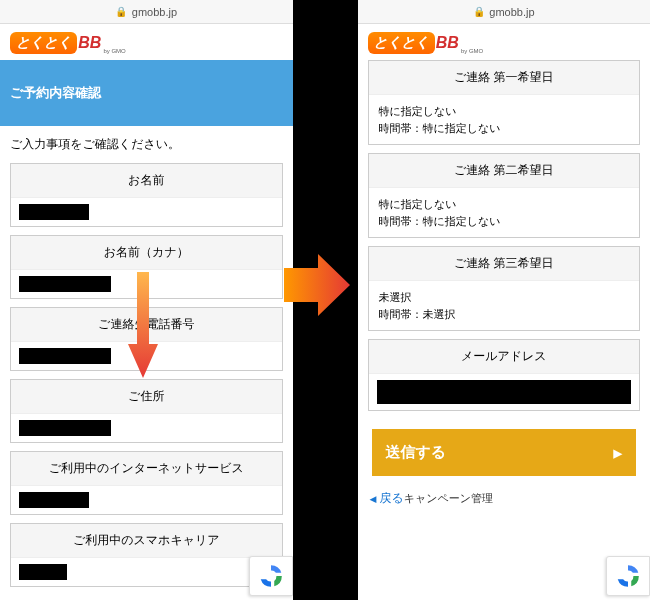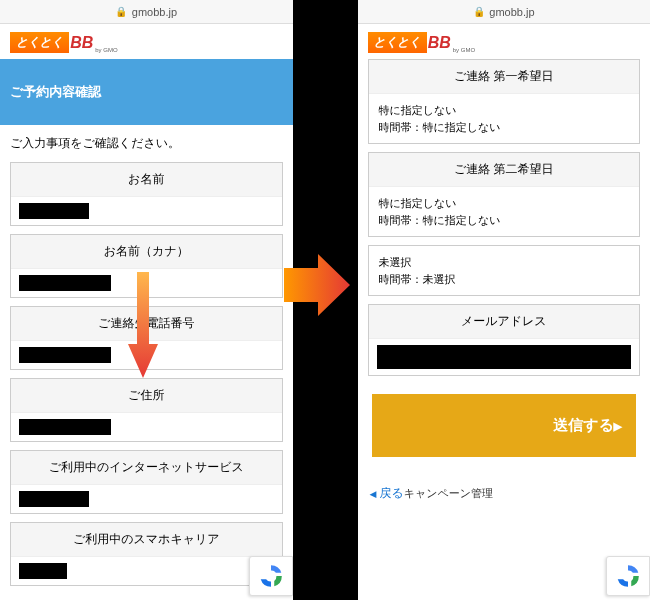--- a/index.html
+++ b/index.html
@@ -4,34 +4,34 @@
 <style>
 *{box-sizing:border-box;margin:0;padding:0;font-family:-apple-system,"Hiragino Sans",sans-serif}
 body{background:#000;width:650px;height:600px;display:flex;position:relative}
 .screen{background:#fff;flex:1;overflow:hidden;position:relative}
 .screen.left{margin-right:65px}
 .screen.right{margin-left:0}
 .urlbar{height:24px;background:#f7f7f7;border-bottom:1px solid #ddd;display:flex;align-items:center;justify-content:center;font-size:11px;color:#555}
 .urlbar .lock{margin-right:4px;font-size:10px}
 .content{padding:8px 10px;height:calc(100% - 24px);overflow:hidden;position:relative}
 .logo{display:inline-flex;align-items:center;margin-bottom:6px}
-.logo-badge{background:linear-gradient(#ff8c00,#ff6600);color:#fff;font-weight:900;font-size:12px;padding:2px 6px;border-radius:0;font-style:italic;letter-spacing:-0.5px}
+.logo-badge{background:linear-gradient(#ff8c00,#ff6600);color:#fff;font-weight:900;font-size:14px;padding:2px 6px;border-radius:6px;font-style:italic;letter-spacing:-0.5px}
 .logo-bb{color:#d32f2f;font-weight:900;font-size:16px;font-style:italic;margin-left:1px}
 .logo-sub{font-size:6px;color:#666;margin-left:2px;align-self:flex-end}
 .heading{background:#4aa3df;color:#fff;font-size:13px;font-weight:600;padding:24px 10px;margin:0 -10px 10px -10px}
 .instr{font-size:12px;margin-bottom:10px}
 .field{border:1px solid #ccc;margin-bottom:8px}
 .field-label{background:#f5f5f5;text-align:center;font-size:12px;padding:8px 5px;border-bottom:1px solid #eee}
 .field-value{padding:8px 10px;font-size:11px;line-height:1.5;min-height:30px}
 .redacted{background:#000;height:16px;margin:6px 8px}
 .redacted.w1{width:70px}
 .redacted.w2{width:92px}
 .redacted.w3{width:48px}
 .redacted.full{width:auto;margin:6px 8px;height:24px}
-.submit-btn{background:#e6a817;color:#fff;font-size:15px;font-weight:600;padding:22px;text-align:right;margin:18px 4px 28px;position:relative;cursor:pointer}
+.submit-btn{background:#e6a817;color:#fff;font-size:15px;font-weight:600;padding:14px;text-align:left;margin:18px 4px 14px;position:relative;cursor:pointer}
 .submit-btn::after{content:"▶";position:absolute;right:14px;top:50%;transform:translateY(-50%);font-size:11px}
 .back-link{color:#1976d2;font-size:12px;display:inline-flex;align-items:center;cursor:pointer}
 .back-link::before{content:"◀";font-size:9px;margin-right:3px}
 .footer-row{display:flex;justify-content:flex-start;align-items:center;font-size:11px;padding:0 2px}
 .footer-link{color:#333;font-size:11px}
 .recaptcha{position:absolute;bottom:4px;right:0;width:44px;height:40px;background:#fff;border:1px solid #ddd;border-radius:3px 0 0 3px;box-shadow:-1px 1px 3px rgba(0,0,0,0.15);display:flex;align-items:center;justify-content:center}
 .recaptcha svg{width:26px;height:26px}
 .arrow-big{position:absolute;left:282px;top:250px;width:70px;height:70px;z-index:5}
 .arrow-down{position:absolute;left:128px;top:270px;width:30px;height:110px;z-index:5}
 </style>
@@ -107,20 +107,21 @@
       </div>
     </div>
     <div class="field">
       <div class="field-label">ご連絡 第二希望日</div>
       <div class="field-value">
         <div>特に指定しない</div>
         <div>時間帯：特に指定しない</div>
       </div>
     </div>
     <div class="field">
+      <div class="field-label">ご連絡 第三希望日</div>
       <div class="field-value">
         <div>未選択</div>
         <div>時間帯：未選択</div>
       </div>
     </div>
     <div class="field">
       <div class="field-label">メールアドレス</div>
       <div class="redacted full"></div>
     </div>
 

